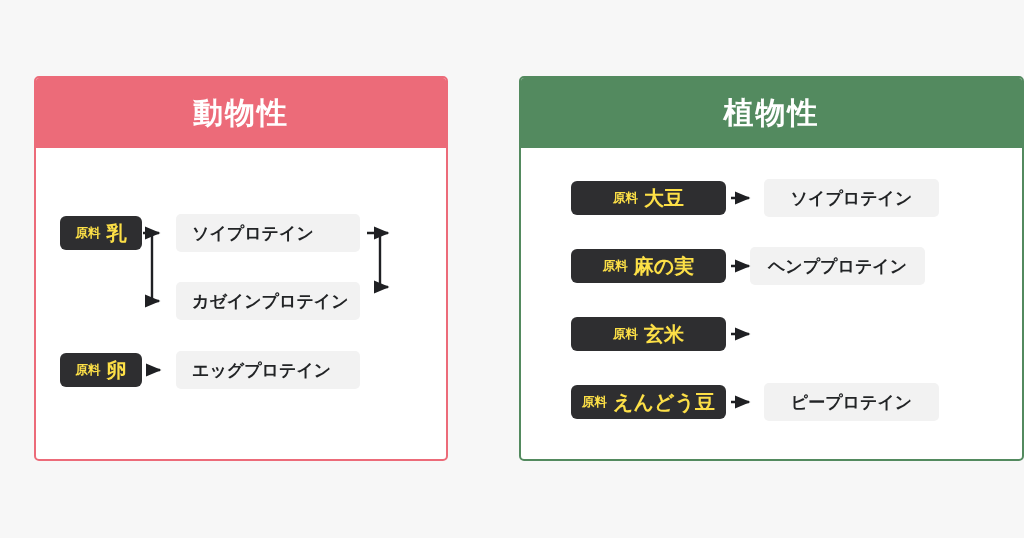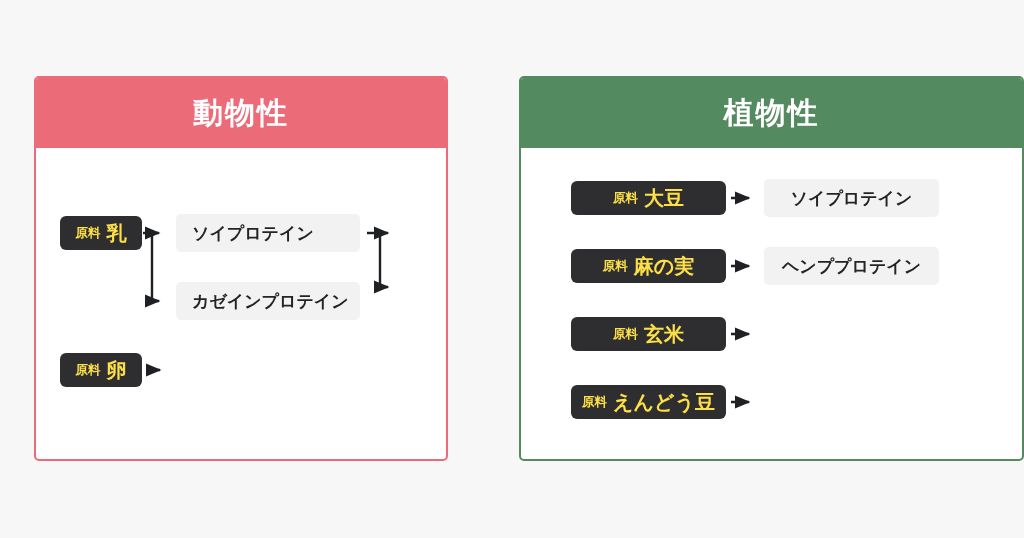--- a/index.html
+++ b/index.html
@@ -105,20 +105,23 @@
       </div>
 
       <div class="out-box pad-left" style="left:140px; top:66px; width:184px;">
         <span>ソイプロテイン</span>
       </div>
 
       <div class="out-box pad-left" style="left:140px; top:134px; width:184px;">
         <span>カゼインプロテイン</span>
       </div>
 
+      <div class="out-box pad-left" style="left:140px; top:203px; width:184px;">
+        <span>エッグプロテイン</span>
+      </div>
 
 
 
       <svg class="arrows" width="465" height="311" viewBox="0 0 465 311">
         <defs>
           <marker id="ah" markerWidth="7" markerHeight="7" refX="6" refY="3.1" orient="auto" markerUnits="strokeWidth">
             <path d="M0,0.3 L6.6,3.1 L0,5.9 z" fill="#1f2023"></path>
           </marker>
         </defs>
 
@@ -150,32 +153,35 @@
         <span class="src-main">大豆</span>
       </div>
       <div class="out-box center" style="left:243px; top:31px; width:175px;">
         <span>ソイプロテイン</span>
       </div>
 
       <div class="src-box" style="left:50px; top:101px; width:155px;">
         <span class="src-pre">原料</span>
         <span class="src-main">麻の実</span>
       </div>
-      <div class="out-box center" style="left:243px; top:99px; width:175px;">
+      <div class="out-box center" style="left:229px; top:99px; width:175px;">
         <span>ヘンププロテイン</span>
       </div>
 
       <div class="src-box" style="left:50px; top:169px; width:155px;">
         <span class="src-pre">原料</span>
         <span class="src-main">玄米</span>
       </div>
 
       <div class="src-box" style="left:50px; top:237px; width:155px;">
         <span class="src-pre">原料</span>
         <span class="src-main">えんどう豆</span>
+      </div>
+      <div class="out-box center" style="left:243px; top:235px; width:175px;">
+        <span>ピープロテイン</span>
       </div>
 
       <svg class="arrows" width="465" height="311" viewBox="0 0 465 311">
         <defs>
           <marker id="ah2" markerWidth="7" markerHeight="7" refX="6" refY="3.1" orient="auto" markerUnits="strokeWidth">
             <path d="M0,0.3 L6.6,3.1 L0,5.9 z" fill="#1f2023"></path>
           </marker>
         </defs>
         <g stroke="#1f2023" stroke-width="2.4" fill="none">
           <path d="M210,50  L228,50" marker-end="url(#ah2)"></path>

